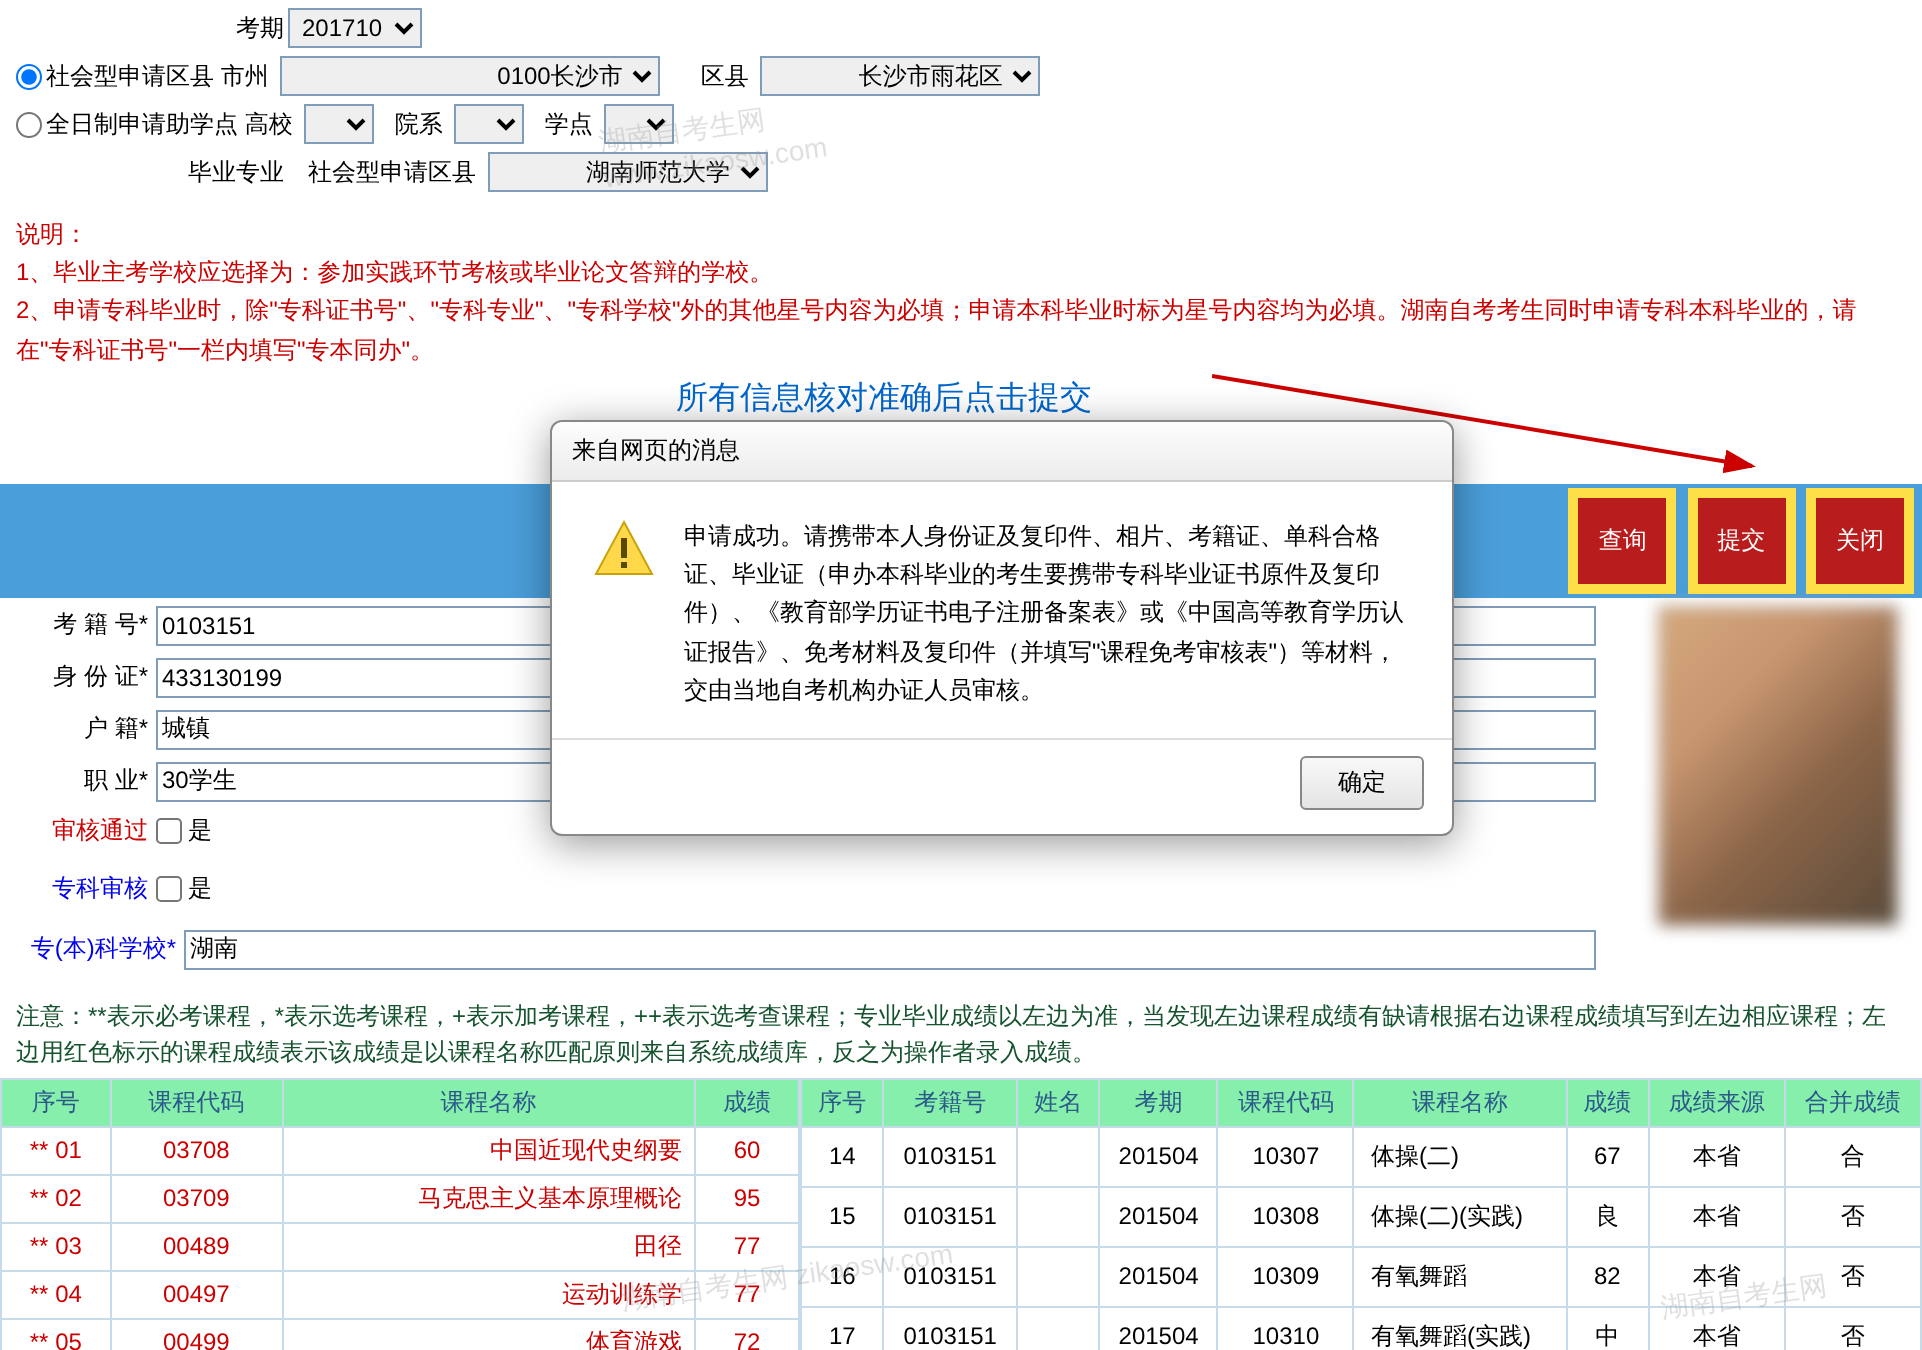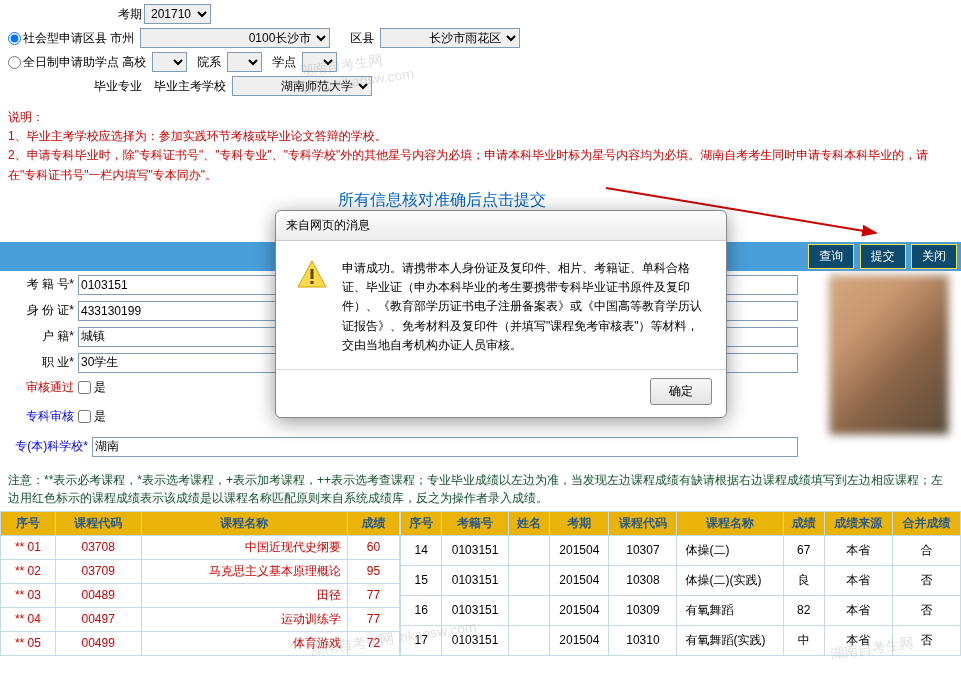--- a/index.html
+++ b/index.html
@@ -7,33 +7,33 @@
 .form-area { padding: 4px 8px; }
 .form-row { display: flex; align-items: center; margin-bottom: 4px; flex-wrap: wrap; }
 .form-row label { margin-right: 2px; }
 select, input[type="text"] { border: 1px solid #7f9db9; font-size: 12px; padding: 1px 2px; height: 20px; }
 input[type="radio"] { margin-right: 2px; vertical-align: middle; }
 .lbl { display: inline-block; }
 .red-text { color: #cc0000; }
 .blue-text { color: #0066cc; font-size: 16px; }
 .instructions { padding: 4px 8px; line-height: 1.6; position: relative; }
 .toolbar { background: #4a9eda; padding: 2px 4px; text-align: right; position: relative; }
-.toolbar button { background: #0c4a6e; color: #fff; border: 1px solid #fde047; padding: 3px 10px; font-size: 12px; margin-left: 2px; cursor: pointer; }
+.toolbar button { background: #b91c1c; color: #fff; border: 5px solid #fde047; padding: 13px 10px; font-size: 12px; margin-left: 2px; cursor: pointer; }
 .detail-form { padding: 4px 8px; position: relative; }
 .detail-row { display: flex; align-items: center; margin-bottom: 6px; }
 .detail-row .dlabel { width: 70px; text-align: right; padding-right: 4px; }
 .detail-row input[type="text"] { width: 720px; }
 .photo { position: absolute; right: 12px; top: 4px; width: 120px; height: 160px; background: linear-gradient(135deg,#d4a87c 0%,#c89670 30%,#8b6548 60%,#5a4a3a 100%); border: 1px solid #999; filter: blur(4px); }
 .red-label { color: #cc0000; }
 .blue-label { color: #0000ee; }
 .note2 { color: #14532d; padding: 4px 8px; line-height: 1.5; }
 .tables-wrap { display: flex; gap: 0; }
 .tbl { border-collapse: collapse; font-size: 12px; }
 .tbl th, .tbl td { border: 1px solid #c5dbea; padding: 3px 6px; text-align: center; white-space: nowrap; }
-.tbl th { background: #eab308; color: #2b5a8a; font-weight: bold; }
+.tbl th { background: #86efac; color: #2b5a8a; font-weight: normal; }
 .tbl .red { color: #cc0000; }
 .tbl-left { width: 400px; }
 .tbl-right { flex: 1; }
 .tbl-left td:nth-child(3){ text-align:right; padding-left:8px;}
 .tbl-right td:nth-child(6){ text-align:left; padding-left:8px;}
 .dialog-overlay { position: absolute; left: 275px; top: 210px; width: 452px; background: #fff; border: 1px solid #888; border-radius: 6px; box-shadow: 0 4px 20px rgba(0,0,0,0.4); z-index: 100; }
 .dialog-title { background: linear-gradient(#fdfdfd,#ececec); padding: 6px 10px; border-bottom: 1px solid #ccc; font-size: 12px; border-radius: 6px 6px 0 0;}
 .dialog-body { padding: 18px 20px 14px; display: flex; gap: 14px; }
 .dialog-icon { width: 32px; height: 32px; flex-shrink: 0; }
 .dialog-text { font-size: 12px; line-height: 1.6; }
@@ -63,21 +63,21 @@
     <input type="radio" name="t" style="">
     <label>全日制申请助学点 高校</label>
     <select class="ml4" style="width:35px"><option></option></select>
     <label class="ml10">院系</label>
     <select class="ml4" style="width:35px"><option></option></select>
     <label class="ml10">学点</label>
     <select class="ml4" style="width:35px"><option></option></select>
   </div>
   <div class="form-row" style="padding-left:86px;">
     <label>毕业专业</label>
-    <label class="ml10">毕业主考学校</label>
+    <label class="ml10">社会型申请区县</label>
     <select class="ml4" style="width:140px"><option>湖南师范大学</option></select>
   </div>
 </div>
 
 <div class="instructions red-text">
   <div>说明：</div>
   <div>1、毕业主考学校应选择为：参加实践环节考核或毕业论文答辩的学校。</div>
   <div>2、申请专科毕业时，除"专科证书号"、"专科专业"、"专科学校"外的其他星号内容为必填；申请本科毕业时标为星号内容均为必填。湖南自考考生同时申请专科本科毕业的，请在"专科证书号"一栏内填写"专本同办"。</div>
   <div class="blue-text" style="padding-left:330px;margin-top:2px;">所有信息核对准确后点击提交</div>
   <div class="blue-text" style="padding-left:330px;">按照以下提示去你选择的考办确认点办理。</div>

